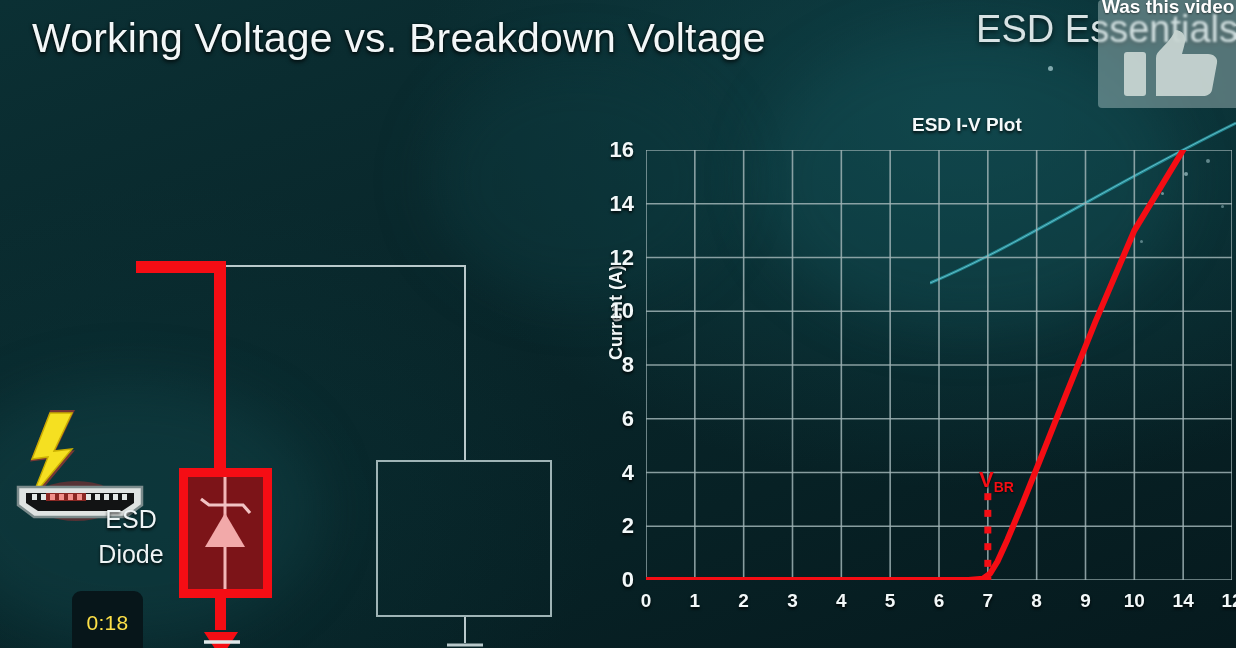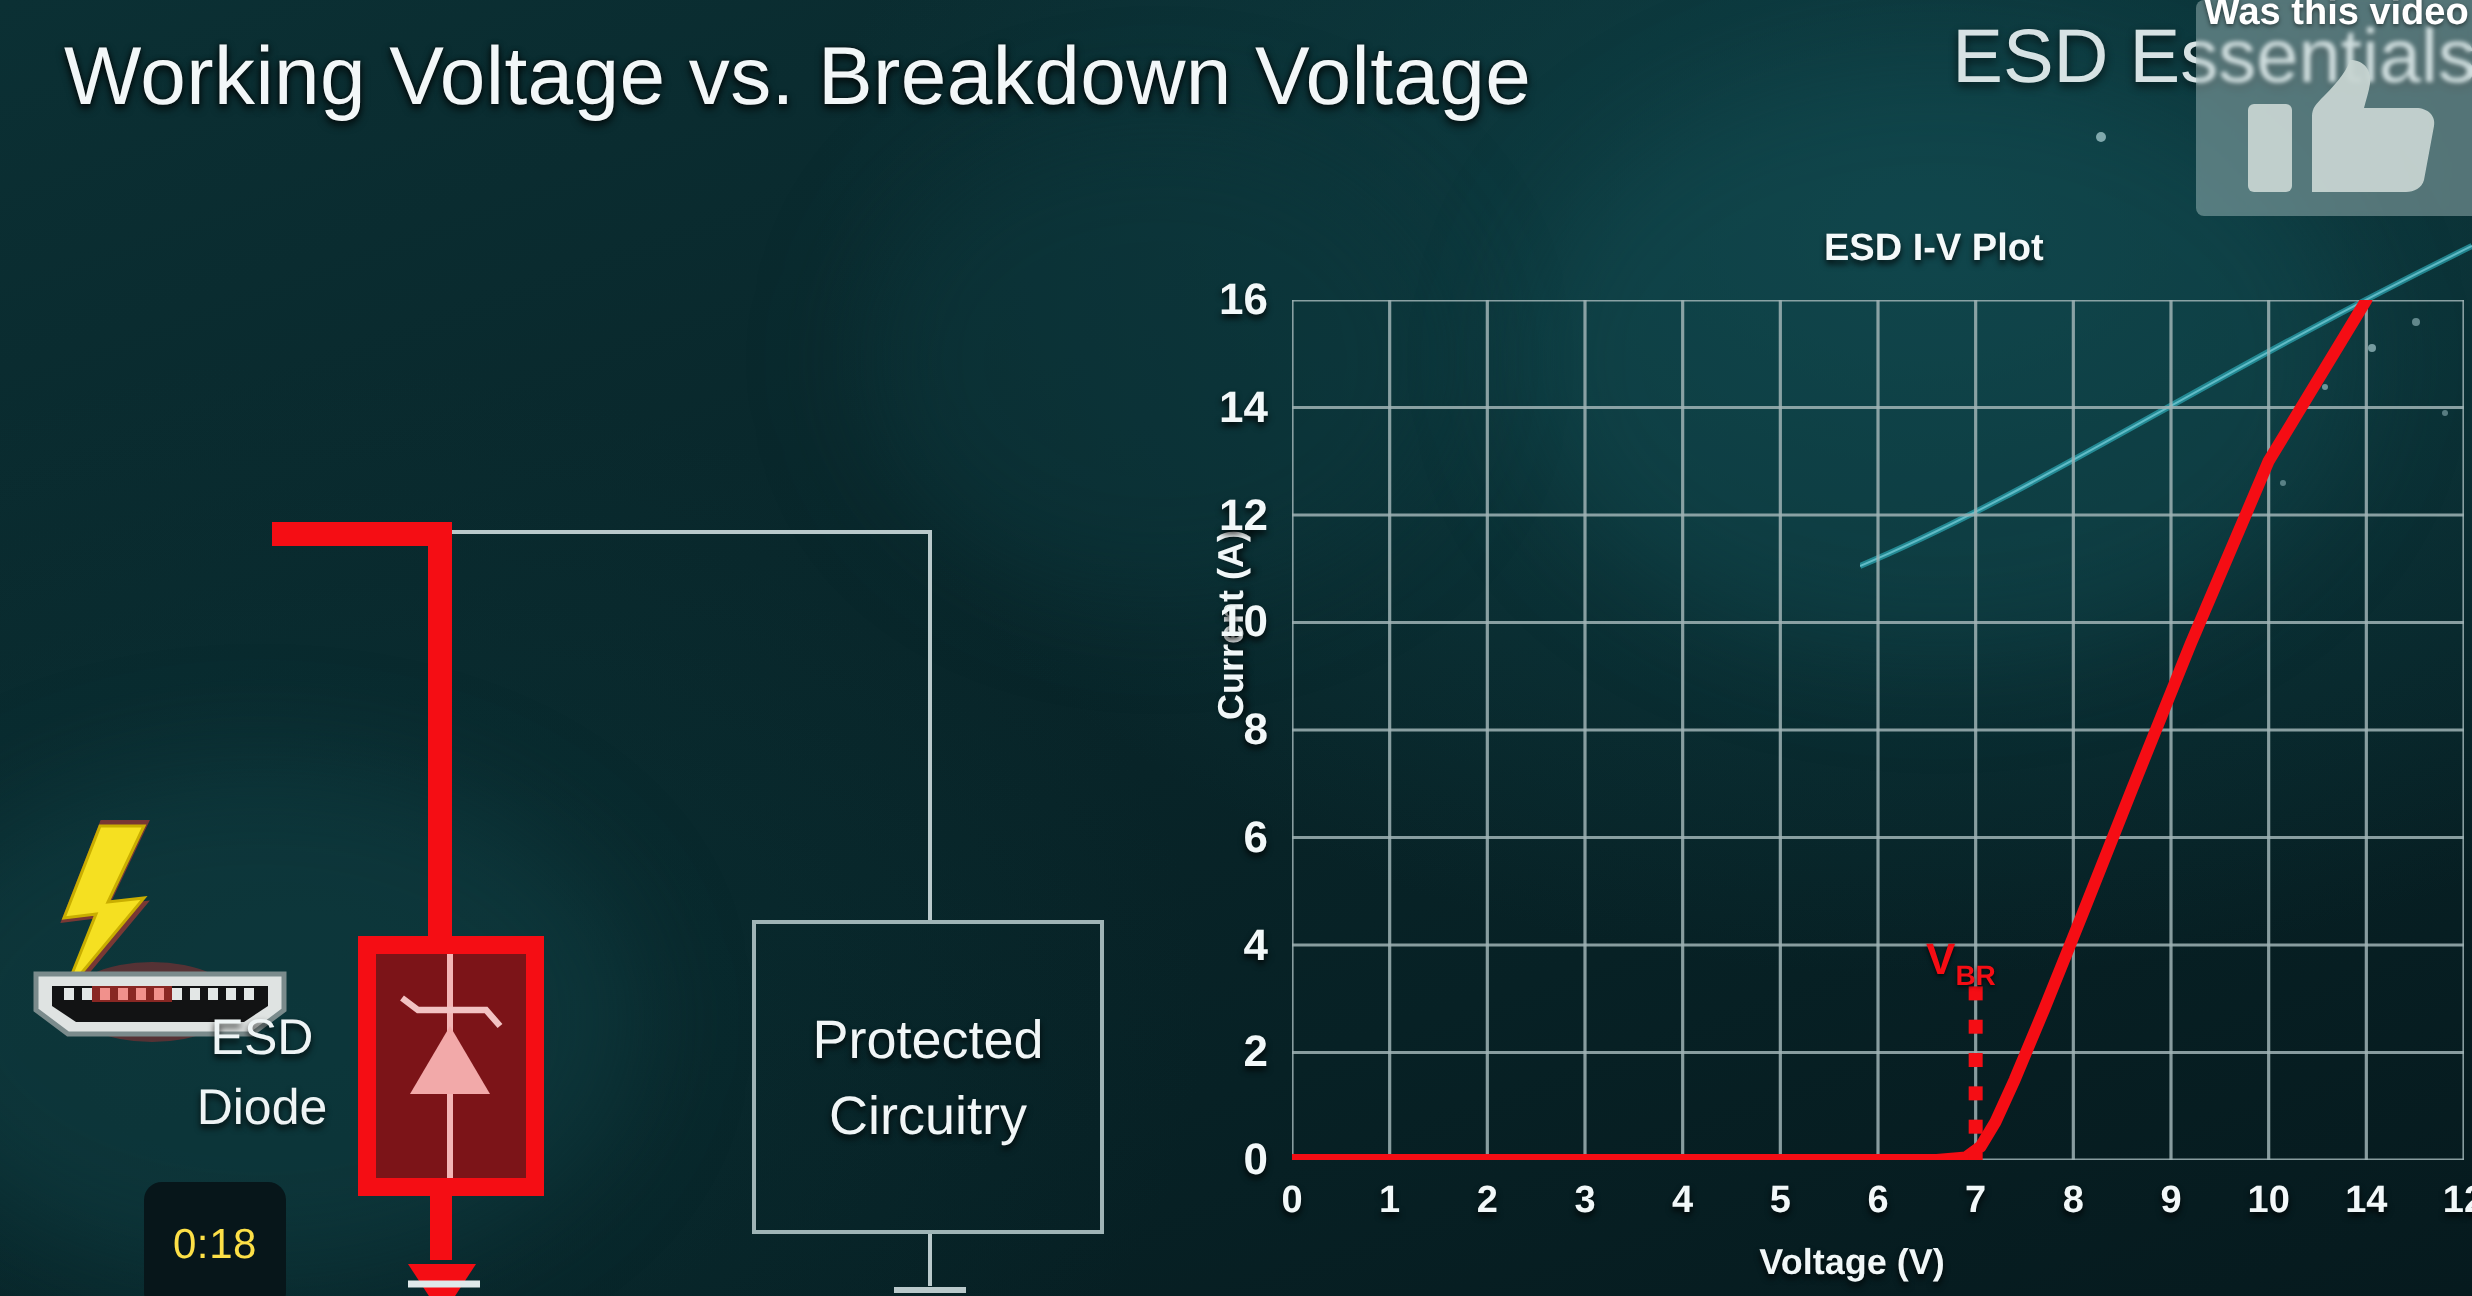--- a/index.html
+++ b/index.html
@@ -198,42 +198,37 @@
     </div>
     <div id="esd-label">
       <div>ESD</div>
       <div>Diode</div>
     </div>
 
     <div class="wire-gray" style="left:226px;top:115px;width:240px;height:2px;"></div>
     <div class="wire-gray" style="left:464px;top:115px;width:2px;height:196px;"></div>
 
     <div id="prot-box"></div>
-    <div id="prot-label">
-      <div>Protected</div>
-      <div>Circuitry</div>
-    </div>
     <div class="wire-gray" style="left:464px;top:467px;width:2px;height:26px;"></div>
 
     <svg style="position:absolute;left:198px;top:488px;" width="48" height="30" viewBox="0 0 48 30">
       <line x1="6" y1="4" x2="42" y2="4" stroke="#dfe9ea" stroke-width="3.5"></line>
       <line x1="13" y1="13" x2="35" y2="13" stroke="#dfe9ea" stroke-width="3.5"></line>
       <line x1="19" y1="22" x2="29" y2="22" stroke="#dfe9ea" stroke-width="3.5"></line>
     </svg>
     <svg style="position:absolute;left:441px;top:491px;" width="48" height="30" viewBox="0 0 48 30">
       <line x1="6" y1="4" x2="42" y2="4" stroke="#b9c9cb" stroke-width="3"></line>
       <line x1="13" y1="13" x2="35" y2="13" stroke="#b9c9cb" stroke-width="3"></line>
       <line x1="19" y1="22" x2="29" y2="22" stroke="#b9c9cb" stroke-width="3"></line>
     </svg>
   </div>
 
   <div id="chart">
     <div id="chart-title">ESD I-V Plot</div>
     <div id="ylabel">Current (A)</div>
-    <div id="xlabel">Voltage (V)</div>
     <div id="ytick-layer">
         <div class="ytick" style="left:14px;top:457px;">0</div>
         <div class="ytick" style="left:14px;top:403.25px;">2</div>
         <div class="ytick" style="left:14px;top:349.5px;">4</div>
         <div class="ytick" style="left:14px;top:295.75px;">6</div>
         <div class="ytick" style="left:14px;top:242px;">8</div>
         <div class="ytick" style="left:14px;top:188.25px;">10</div>
         <div class="ytick" style="left:14px;top:134.5px;">12</div>
         <div class="ytick" style="left:14px;top:80.75px;">14</div>
         <div class="ytick" style="left:14px;top:27px;">16</div>
@@ -283,20 +278,20 @@
       <g id="vbr-line">
           <rect x="338.33333333333337" y="426.5" width="7" height="7" fill="#f50d14"></rect>
           <rect x="338.33333333333337" y="409.8375" width="7" height="7" fill="#f50d14"></rect>
           <rect x="338.33333333333337" y="393.175" width="7" height="7" fill="#f50d14"></rect>
           <rect x="338.33333333333337" y="376.5125" width="7" height="7" fill="#f50d14"></rect>
           <rect x="338.33333333333337" y="359.85" width="7" height="7" fill="#f50d14"></rect>
           <rect x="338.33333333333337" y="343.1875" width="7" height="7" fill="#f50d14"></rect>
         </g>
     </svg>
 
-    <div id="vbr" style="left: 383px; top: 356.688px;">
+    <div id="vbr" style="left: 399px; top: 356.688px;">
       <span>V</span><sub>BR</sub>
     </div>
   </div>
 
   <div class="chip" id="chip-a">0:18</div>
 
 </div>
 
 </body></html>

